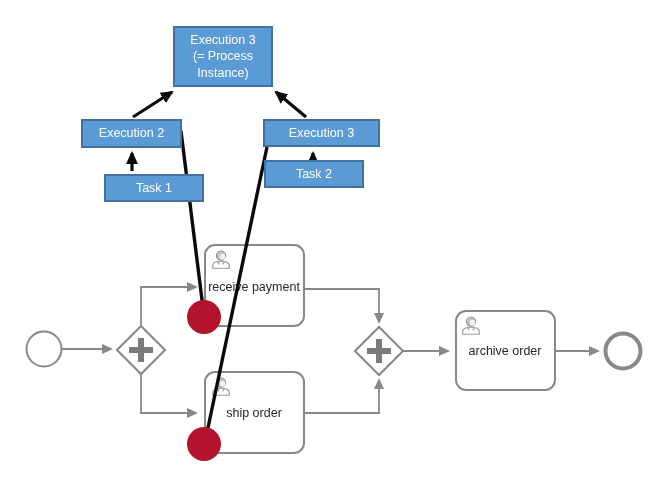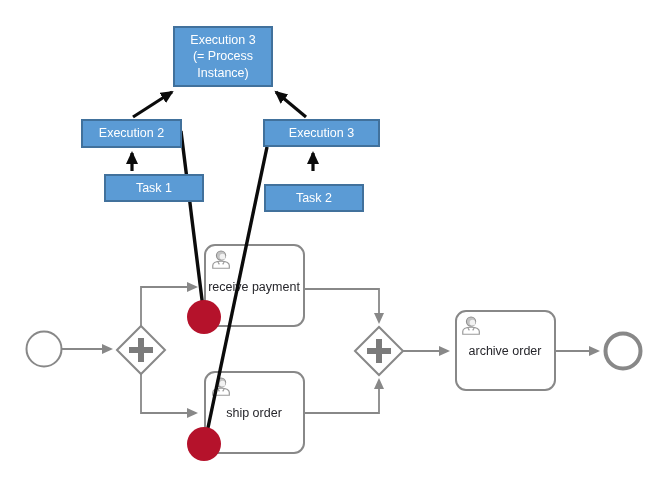--- a/index.html
+++ b/index.html
@@ -46,21 +46,21 @@
     justify-content: center;
     text-align: center;
     font-size: 12.5px;
     line-height: 1.3;
     white-space: pre-line;
   }
   .exec1 { left: 173px; top: 26px;  width: 100px; height: 61px; }
   .exec2 { left: 81px;  top: 119px; width: 101px; height: 29px; }
   .exec3 { left: 263px; top: 119px; width: 117px; height: 28px; }
   .task1 { left: 81px;  top: 174px; width: 100px; height: 28px; margin-left: 23px; }
-  .task2 { left: 264px; top: 184px; width: 100px; height: 28px; }
+  .task2 { left: 264px; top: 160px; width: 100px; height: 28px; }
 </style>
 </head>
 <body>
 
 <div class="stage">
 
   <svg width="670" height="486" viewBox="0 0 670 486">
     <defs>
       <marker id="arrow-gray" markerUnits="userSpaceOnUse" markerWidth="13" markerHeight="12" refX="9" refY="5" orient="auto">
         <path d="M0,0 L11,5 L0,10 Z" class="fill-gray"></path>

